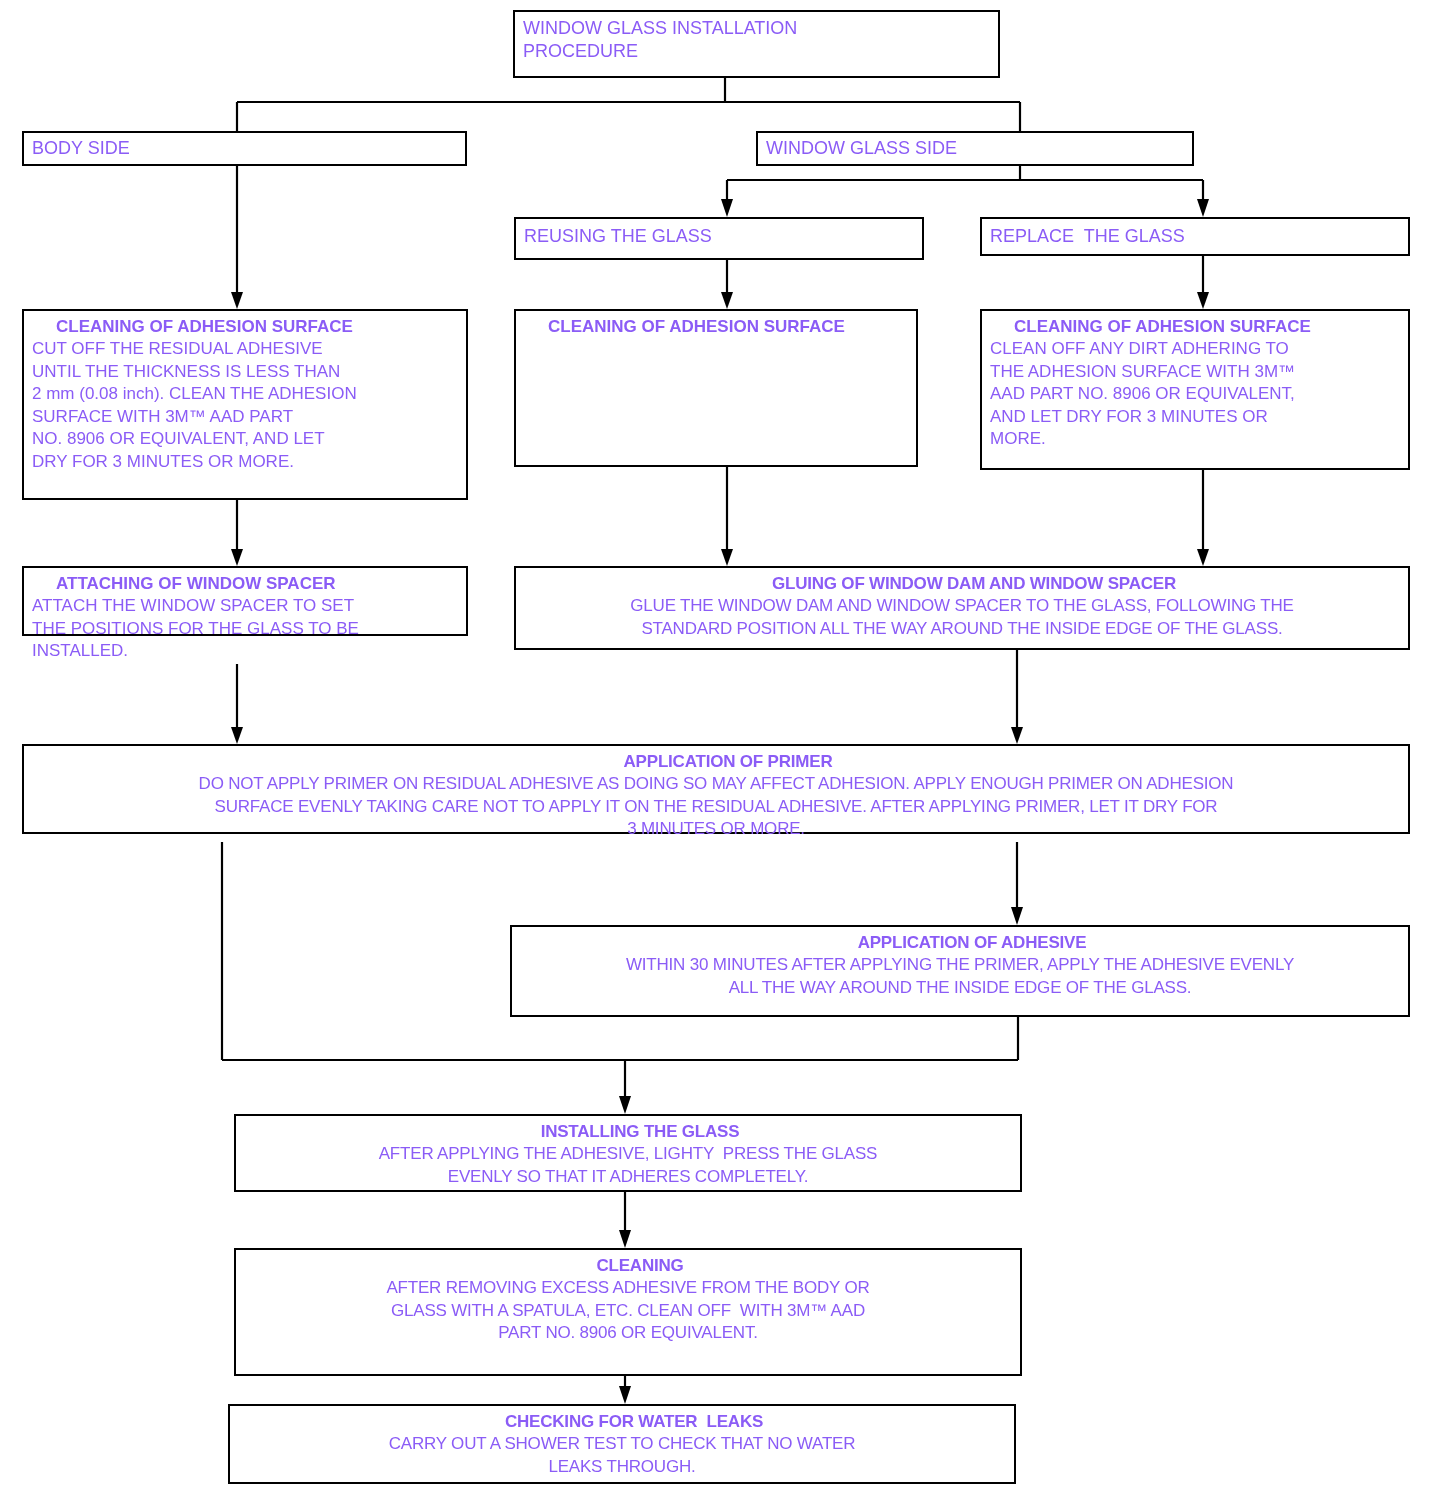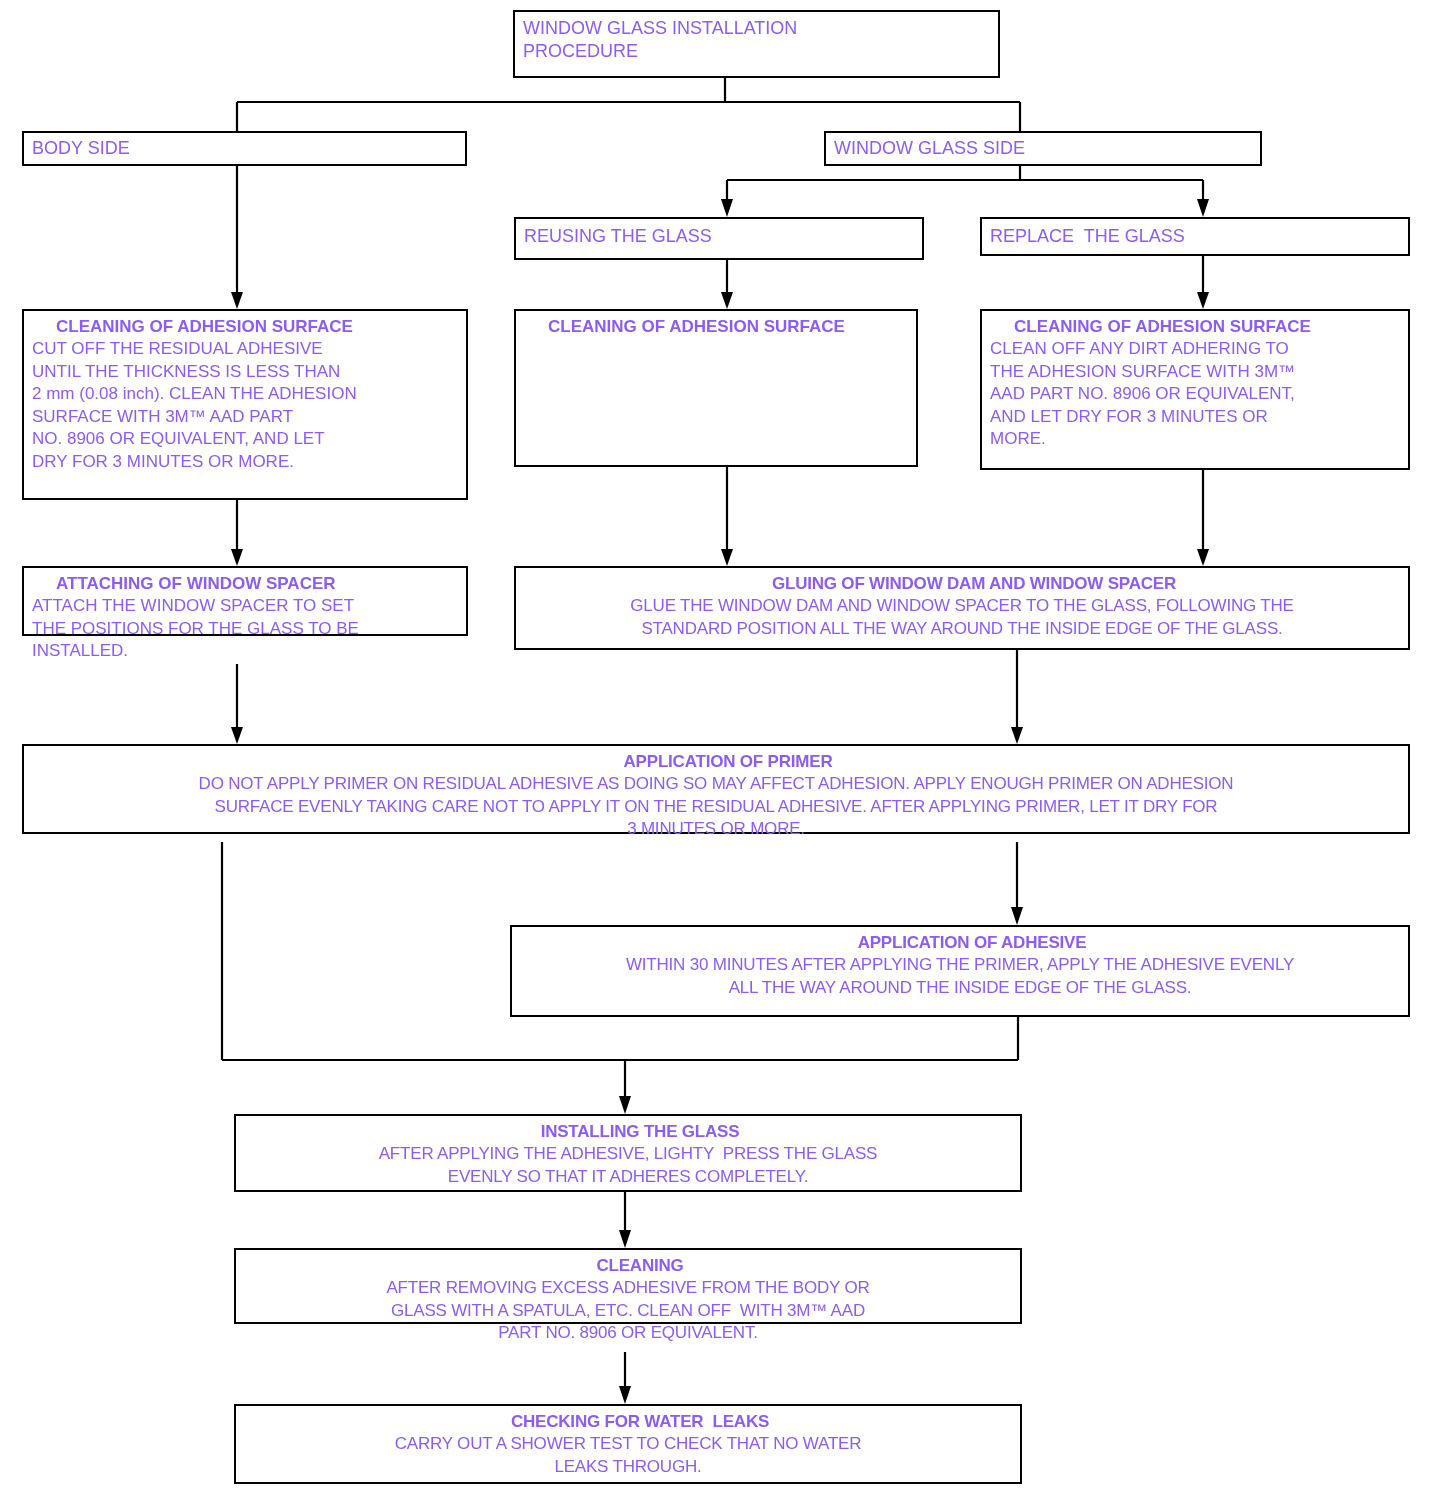--- a/index.html
+++ b/index.html
@@ -122,21 +122,21 @@
 
   <div class="box" style="left:513px; top:10px; width:487px; height:68px;">
     <div class="plain">WINDOW GLASS INSTALLATION
 PROCEDURE</div>
   </div>
 
   <div class="box" style="left:22px; top:131px; width:445px; height:35px; padding-top:4px;">
     <div class="plain">BODY SIDE</div>
   </div>
 
-  <div class="box" style="left:824px; top:131px; width:438px; height:35px; padding-top:4px;">
+  <div class="box" style="left:756px; top:131px; width:438px; height:35px; padding-top:4px;">
     <div class="plain">WINDOW GLASS SIDE</div>
   </div>
 
   <div class="box" style="left:514px; top:217px; width:410px; height:43px; padding-top:6px;">
     <div class="plain">REUSING THE GLASS</div>
   </div>
 
   <div class="box" style="left:980px; top:217px; width:430px; height:39px; padding-top:6px;">
     <div class="plain">REPLACE  THE GLASS</div>
   </div>
@@ -189,26 +189,26 @@
     <div class="body">WITHIN 30 MINUTES AFTER APPLYING THE PRIMER, APPLY THE ADHESIVE EVENLY
 ALL THE WAY AROUND THE INSIDE EDGE OF THE GLASS.</div>
   </div>
 
   <div class="box cond-85" style="left:234px; top:1114px; width:788px; height:78px;">
     <div class="title">INSTALLING THE GLASS</div>
     <div class="body">AFTER APPLYING THE ADHESIVE, LIGHTY  PRESS THE GLASS
 EVENLY SO THAT IT ADHERES COMPLETELY.</div>
   </div>
 
-  <div class="box cond-85" style="left:234px; top:1248px; width:788px; height:76px;">
+  <div class="box cond-85" style="left:234px; top:1248px; width:788px; height:128px;">
     <div class="title">CLEANING</div>
     <div class="body">AFTER REMOVING EXCESS ADHESIVE FROM THE BODY OR
 GLASS WITH A SPATULA, ETC. CLEAN OFF  WITH 3M™ AAD
 PART NO. 8906 OR EQUIVALENT.</div>
   </div>
 
-  <div class="box cond-85" style="left:234px; top:1404px; width:788px; height:80px;">
+  <div class="box cond-85" style="left:228px; top:1404px; width:788px; height:80px;">
     <div class="title">CHECKING FOR WATER  LEAKS</div>
     <div class="body">CARRY OUT A SHOWER TEST TO CHECK THAT NO WATER
 LEAKS THROUGH.</div>
   </div>
 
 </div>
 
 </body></html>

